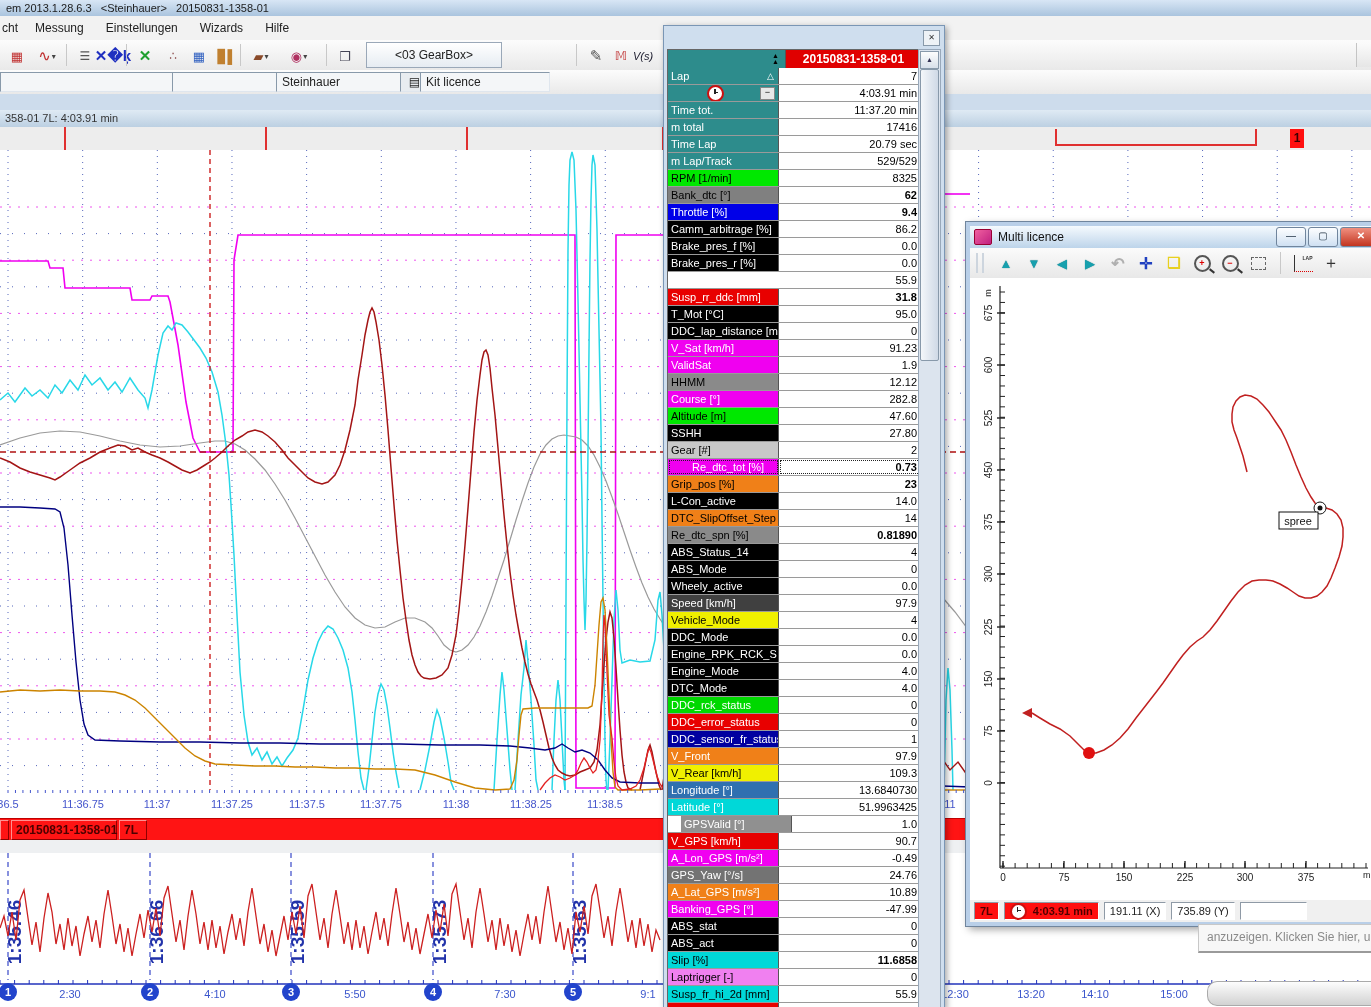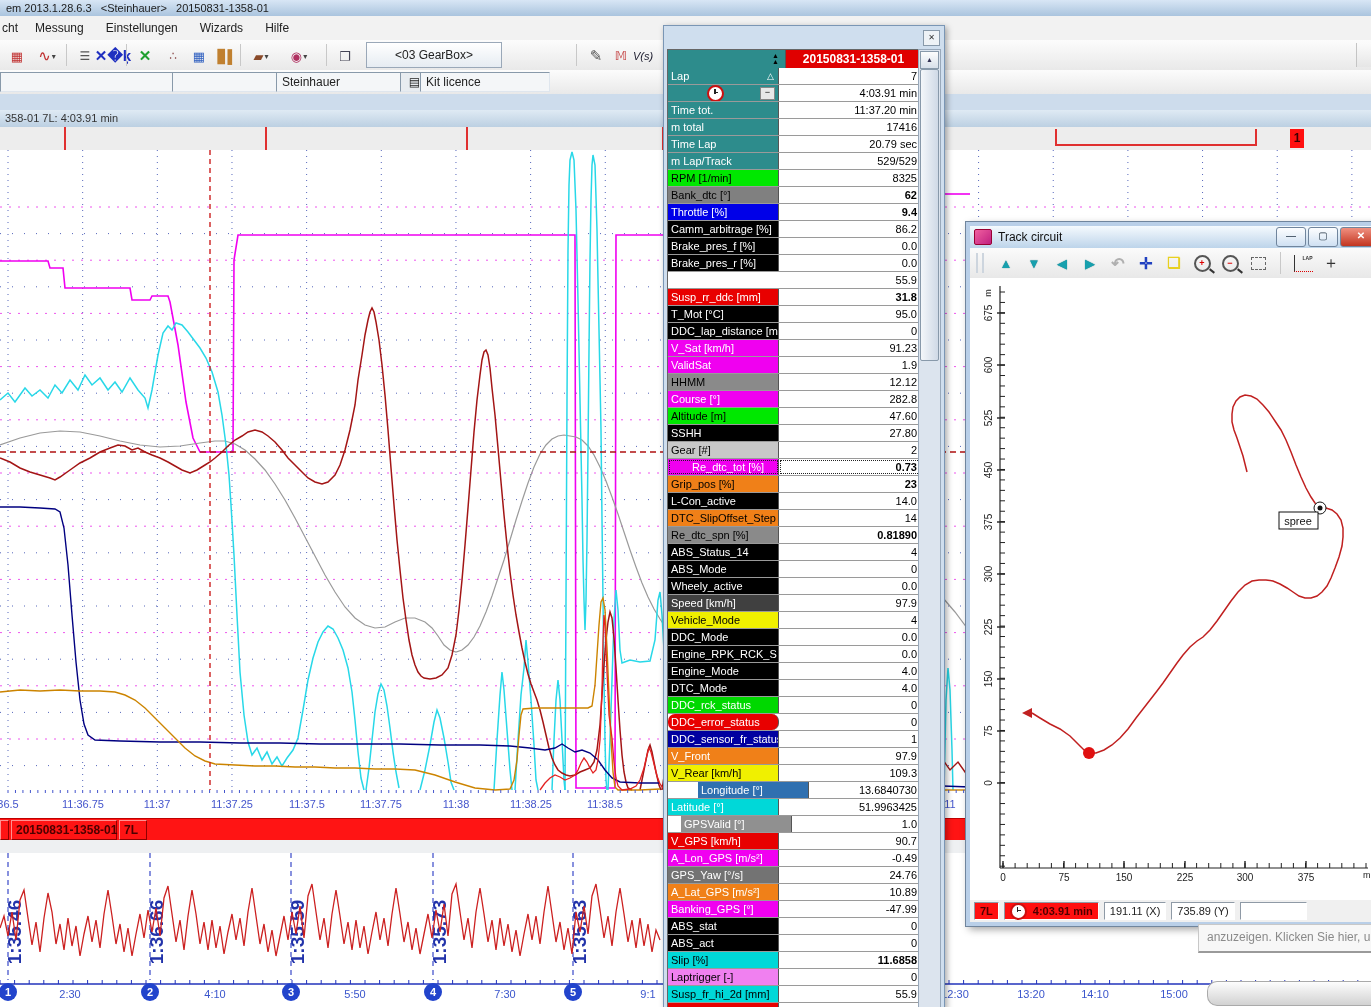--- a/index.html
+++ b/index.html
@@ -696,37 +696,37 @@
         </div>
         <div class="mw-row">
           <div class="mw-l" style="background: rgb(0, 0, 0); color: rgb(255, 255, 255);">DTC_Mode</div>
           <div class="mw-v">4.0</div>
         </div>
         <div class="mw-row">
           <div class="mw-l" style="background: rgb(0, 216, 0); color: rgb(255, 255, 255);">DDC_rck_status</div>
           <div class="mw-v">0</div>
         </div>
         <div class="mw-row">
-          <div class="mw-l" style="background: rgb(232, 0, 0); color: rgb(255, 255, 255); border-radius: 7px;">DDC_error_status</div>
+          <div class="mw-l" style="background: rgb(232, 0, 0); color: rgb(255, 255, 255);">DDC_error_status</div>
           <div class="mw-v">0</div>
         </div>
         <div class="mw-row">
           <div class="mw-l" style="background: rgb(0, 0, 160); color: rgb(255, 255, 255);">DDC_sensor_fr_status</div>
           <div class="mw-v">1</div>
         </div>
         <div class="mw-row">
           <div class="mw-l" style="background: rgb(240, 128, 24); color: rgb(255, 255, 255);">V_Front</div>
           <div class="mw-v">97.9</div>
         </div>
         <div class="mw-row">
           <div class="mw-l" style="background: rgb(240, 240, 0); color: rgb(0, 0, 0);">V_Rear [km/h]</div>
           <div class="mw-v">109.3</div>
         </div>
         <div class="mw-row">
-          <div class="mw-l" style="background: rgb(48, 112, 176); color: rgb(255, 255, 255); margin-left: 30px;">Longitude [°]</div>
+          <div class="mw-l" style="background: rgb(48, 112, 176); color: rgb(255, 255, 255);">Longitude [°]</div>
           <div class="mw-v">13.6840730</div>
         </div>
         <div class="mw-row">
           <div class="mw-l" style="background: rgb(0, 216, 216); color: rgb(255, 255, 255);">Latitude [°]</div>
           <div class="mw-v">51.9963425</div>
         </div>
         <div class="mw-row">
           <div class="mw-l" style="background: rgb(144, 144, 144); color: rgb(255, 255, 255); margin-left: 13px;">GPSValid [°]</div>
           <div class="mw-v">1.0</div>
         </div>
@@ -778,21 +778,21 @@
   </div>
   <div id="mw-scroll">
     <div id="mw-sb-up">▲</div>
     <div id="mw-sb-thumb"></div>
   </div>
 </div>
 
 <div class="abs" id="multi">
   <div id="mc-title">
     <span id="mc-appico"></span>
-    <span style="flex:1">Track circuit</span>
+    <span style="flex:1">Multi licence</span>
     <span class="win-btn">—</span>
     <span class="win-btn">▢</span>
     <span class="win-btn" id="mc-close">✕</span>
   </div>
   <div id="mc-toolbar">
     <span id="mc-grip"></span>
     <span class="mc-ico">
         <span class="teal-arrow">▲</span>
       </span>
     <span class="mc-ico">

